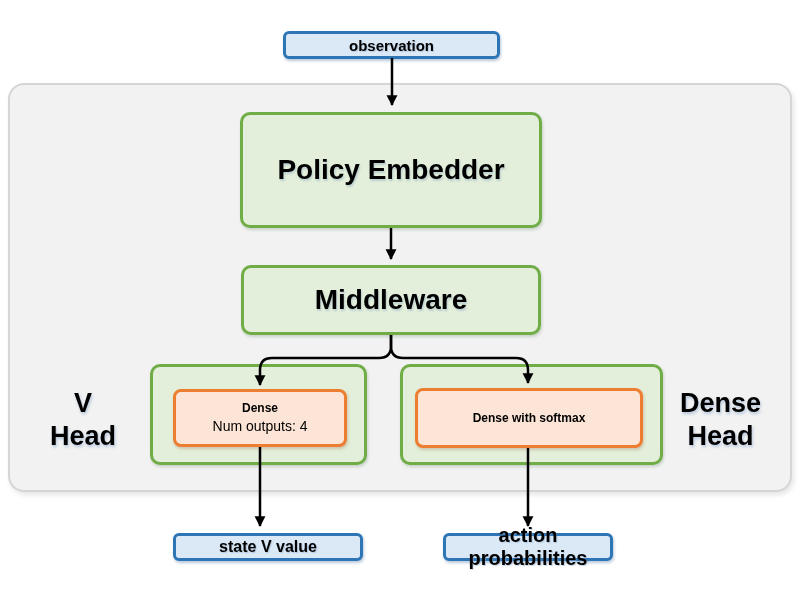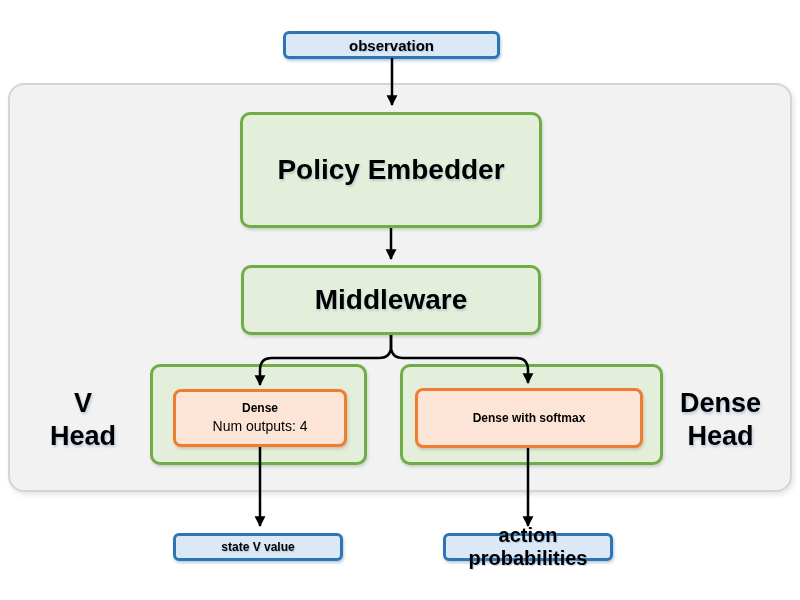--- a/index.html
+++ b/index.html
@@ -50,21 +50,21 @@
     text-shadow:1px 2px 3px rgba(130,160,200,0.55);
   }
 
   #obs       {left:283px;top:31px;width:217px;height:28px;}
   #embedder  {left:240px;top:112px;width:302px;height:116px;}
   #middleware{left:241px;top:265px;width:300px;height:70px;}
   #vhead-box {left:150px;top:364px;width:217px;height:101px;}
   #vhead-dense{left:173px;top:389px;width:174px;height:58px;}
   #policy-box{left:400px;top:364px;width:263px;height:101px;}
   #policy-dense{left:415px;top:388px;width:228px;height:60px;gap:48px;}
-  #out-v     {left:173px;top:533px;width:170px;height:28px;font-size:12px;}
+  #out-v     {left:173px;top:533px;width:190px;height:28px;font-size:16px;}
   #out-pi    {left:443px;top:533px;width:170px;height:28px;font-size:20px;}
   #vhead-label {left:20px;top:380px;width:126px;height:80px;}
   #policy-label{left:663px;top:378px;width:115px;height:84px;}
 
   svg.arrows{position:absolute;left:0;top:0;width:800px;height:600px;
     pointer-events:none;z-index:5;}
   .arrow{stroke:var(--arrow);stroke-width:2.5;fill:none;}
   #ah path{fill:var(--arrow);}
 </style>
 </head>

